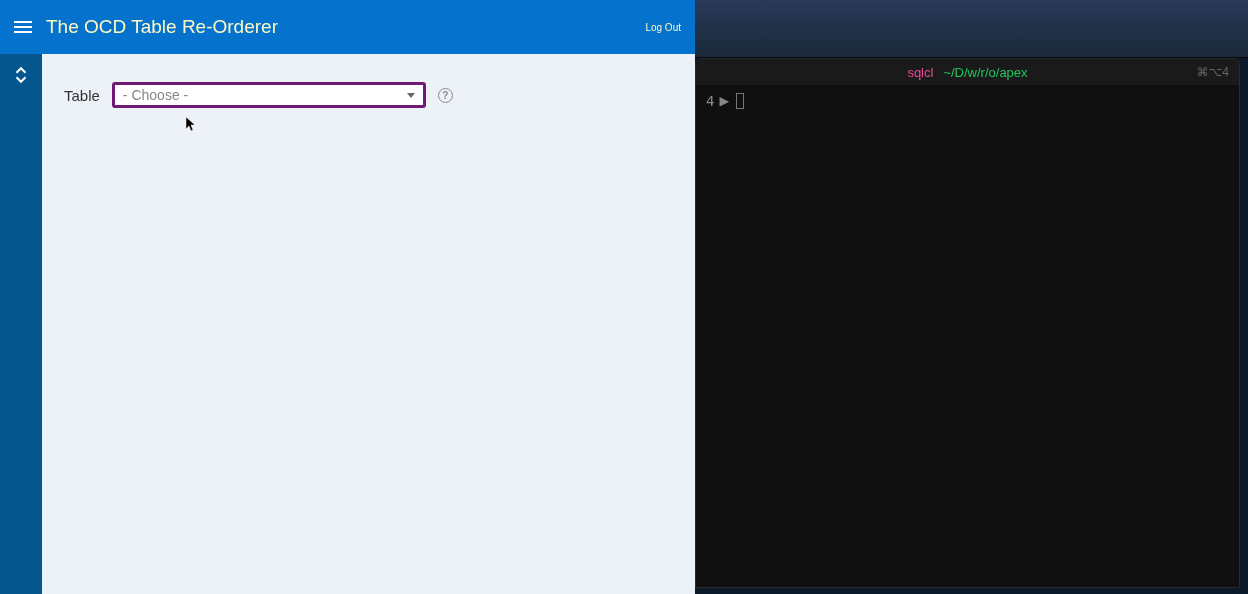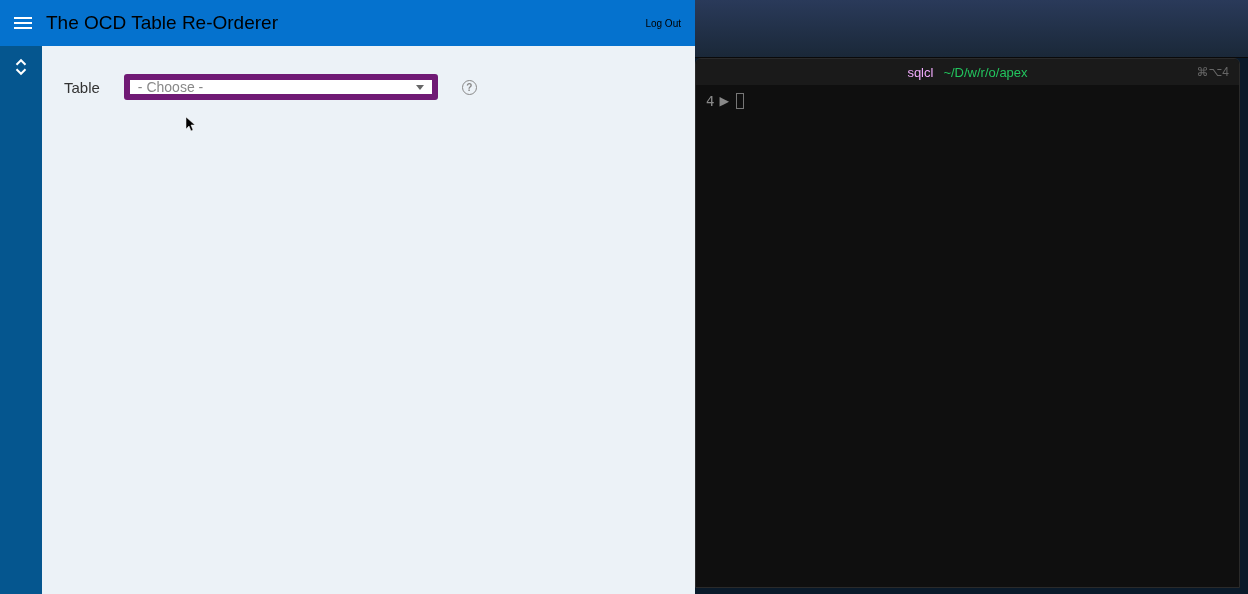--- a/index.html
+++ b/index.html
@@ -19,25 +19,25 @@
     .left-pane {
       width: 695px;
       height: 594px;
       display: flex;
       flex-direction: column;
       background: #ecf2f7;
     }
     
     .header-bar {
       background: #0572CE;
-      height: 46px;
+      height: 54px;
       display: flex;
       align-items: center;
       padding: 0 14px;
-      color: #000000;
+      color: #fef9c3;
     }
     
     .hamburger-icon {
       display: flex;
       flex-direction: column;
       justify-content: center;
       gap: 3px;
       width: 18px;
       height: 18px;
       cursor: pointer;
@@ -85,32 +85,32 @@
     
     .main-content {
       flex: 1;
       background: #ecf2f7;
       padding: 28px 0 0 22px;
     }
     
     .form-row {
       display: flex;
       align-items: center;
-      gap: 24px;
+      gap: 12px;
     }
     
     .form-label {
       font-size: 15px;
       color: #333;
     }
     
     .select-box {
       width: 314px;
       height: 26px;
-      border: 6px solid #701a75;
+      border: 3px solid #701a75;
       border-radius: 3px;
       background: white;
       display: flex;
       align-items: center;
       padding: 0 8px;
       position: relative;
       cursor: pointer;
     }
     
     .select-placeholder {
@@ -184,21 +184,21 @@
       background: #1a1a1a;
       display: flex;
       align-items: center;
       justify-content: center;
       position: relative;
       font-size: 13px;
       color: #7a7a7a;
     }
     
     .terminal-title-left {
-      color: #f0abfc;
+      color: #ec4899;
     }
     
     .terminal-title-right {
       color: #22c55e;
       margin-left: 10px;
     }
     
     .terminal-shortcut {
       position: absolute;
       right: 10px;

